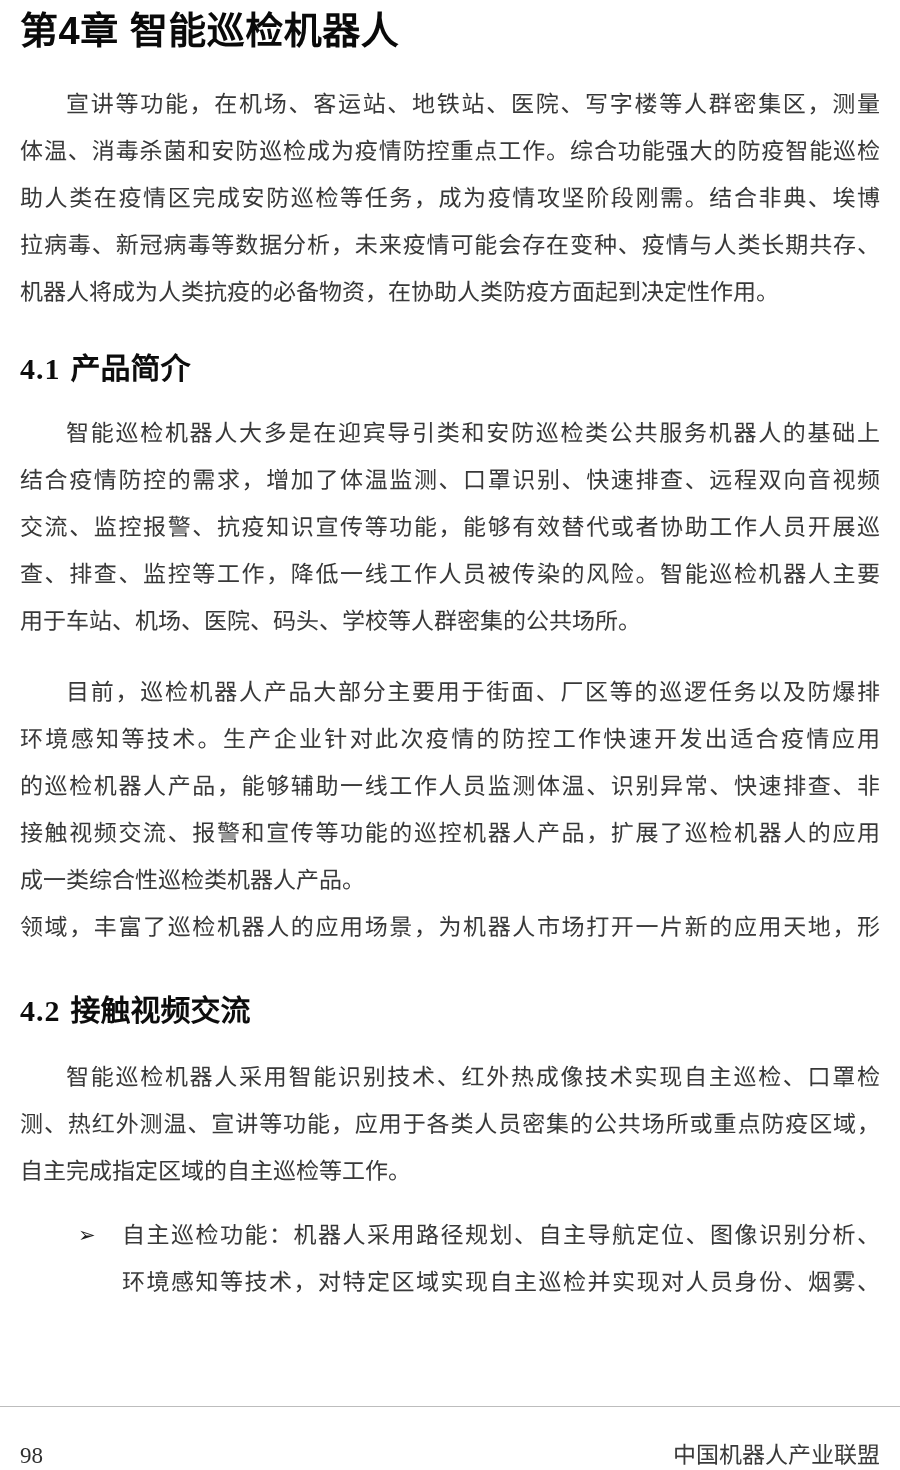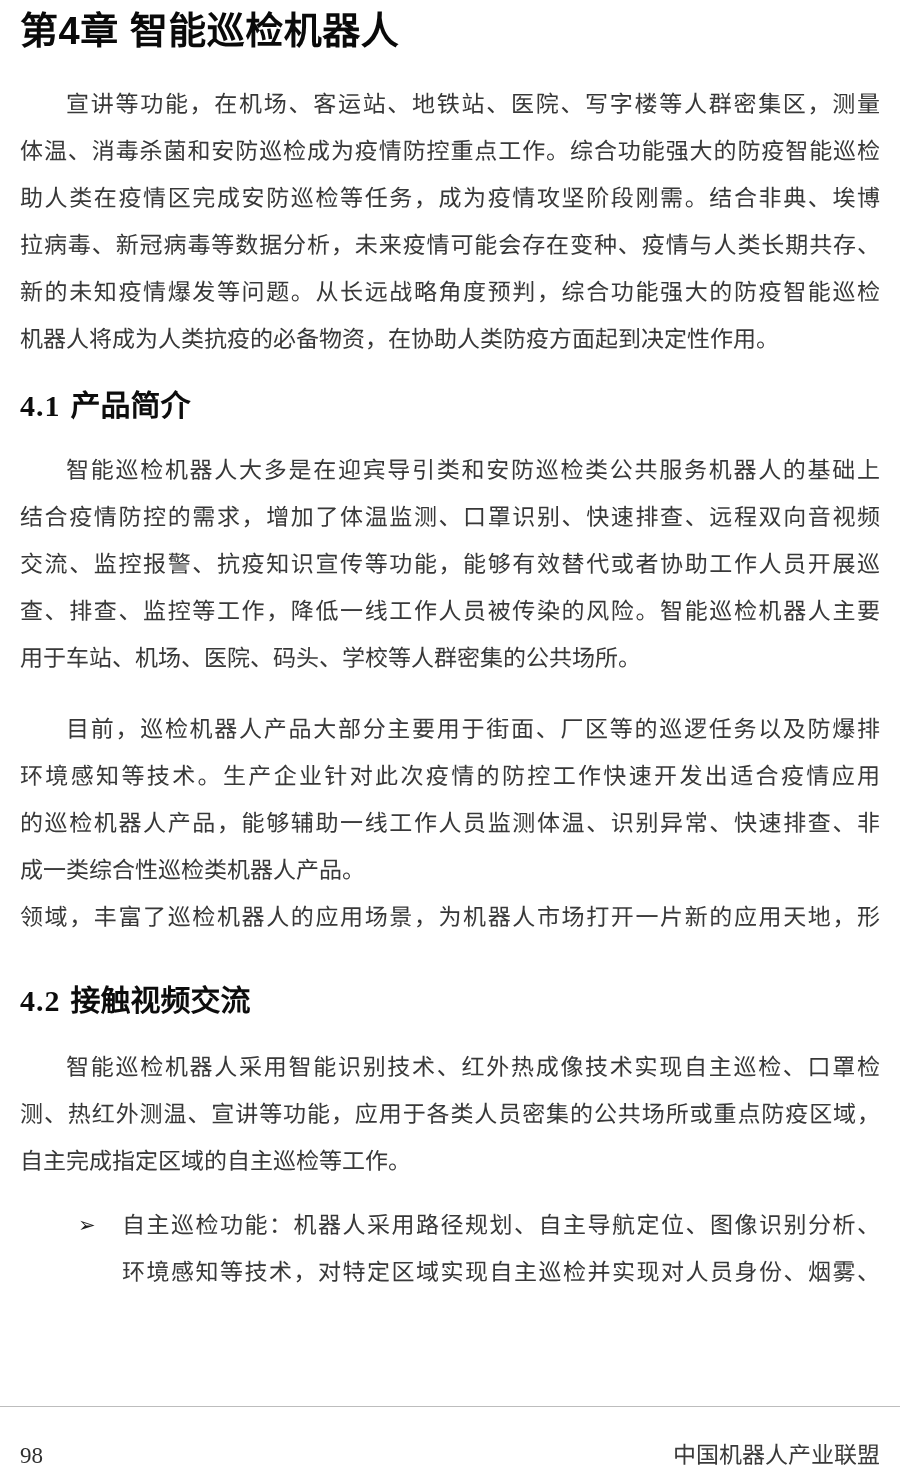--- a/index.html
+++ b/index.html
@@ -63,21 +63,21 @@
     flex: 0 0 auto;
     width: 44px;
     font-family: "DejaVu Sans", sans-serif;
     font-size: 21px;
     line-height: 47px;
     color: #1d1d1d;
   }
   .bullet-lines { flex: 1 1 auto; }
   
   .blk-0 { margin-top: 28px; }
-  .blk-1 { margin-top: 24px; }
+  .blk-1 { margin-top: 34px; }
   .blk-2 { margin-top: 22px; }
   .blk-3 { margin-top: 24px; }
   .blk-4 { margin-top: 41px; }
   .blk-5 { margin-top: 24px; }
   .blk-6 { margin-top: 17px; }
   .footer-rule {
     position: absolute;
     left: 0; right: 0; top: 1397px;
     height: 1px;
     background: #bdbdbd;
@@ -100,35 +100,35 @@
 
 <div class="page">
   <div class="content">
     <h1 class="chapter-title">第4章 智能巡检机器人</h1>
     <div id="doc-blocks">
         <div class="para blk-0">
           <div class="line indent">宣讲等功能，在机场、客运站、地铁站、医院、写字楼等人群密集区，测量</div>
           <div class="line">体温、消毒杀菌和安防巡检成为疫情防控重点工作。综合功能强大的防疫智能巡检</div>
           <div class="line">助人类在疫情区完成安防巡检等任务，成为疫情攻坚阶段刚需。结合非典、埃博</div>
           <div class="line">拉病毒、新冠病毒等数据分析，未来疫情可能会存在变种、疫情与人类长期共存、</div>
-          <div class="line">新的未知疫情爆发等问题。从长远战略角度预判，综合功能强大的防疫智能巡检</div>
           <div class="line last">机器人将成为人类抗疫的必备物资，在协助人类防疫方面起到决定性作用。</div>
         </div>
         <h2 class="section-heading blk-1"><span class="sec-num">4.1</span><span>产品简介</span></h2>
         <div class="para blk-2">
           <div class="line indent">智能巡检机器人大多是在迎宾导引类和安防巡检类公共服务机器人的基础上</div>
           <div class="line">结合疫情防控的需求，增加了体温监测、口罩识别、快速排查、远程双向音视频</div>
           <div class="line">交流、监控报警、抗疫知识宣传等功能，能够有效替代或者协助工作人员开展巡</div>
           <div class="line">查、排查、监控等工作，降低一线工作人员被传染的风险。智能巡检机器人主要</div>
           <div class="line last">用于车站、机场、医院、码头、学校等人群密集的公共场所。</div>
         </div>
         <div class="para blk-3">
           <div class="line indent">目前，巡检机器人产品大部分主要用于街面、厂区等的巡逻任务以及防爆排</div>
           <div class="line">环境感知等技术。生产企业针对此次疫情的防控工作快速开发出适合疫情应用</div>
           <div class="line">的巡检机器人产品，能够辅助一线工作人员监测体温、识别异常、快速排查、非</div>
+          <div class="line">接触视频交流、报警和宣传等功能的巡控机器人产品，扩展了巡检机器人的应用</div>
           <div class="line last">成一类综合性巡检类机器人产品。</div>
           <div class="line">领域，丰富了巡检机器人的应用场景，为机器人市场打开一片新的应用天地，形</div>
         </div>
         <h2 class="section-heading blk-4"><span class="sec-num">4.2</span><span>接触视频交流</span></h2>
         <div class="para blk-5">
           <div class="line indent">智能巡检机器人采用智能识别技术、红外热成像技术实现自主巡检、口罩检</div>
           <div class="line">测、热红外测温、宣讲等功能，应用于各类人员密集的公共场所或重点防疫区域，</div>
           <div class="line last">自主完成指定区域的自主巡检等工作。</div>
         </div>
         <div class="bullet-item blk-6">

